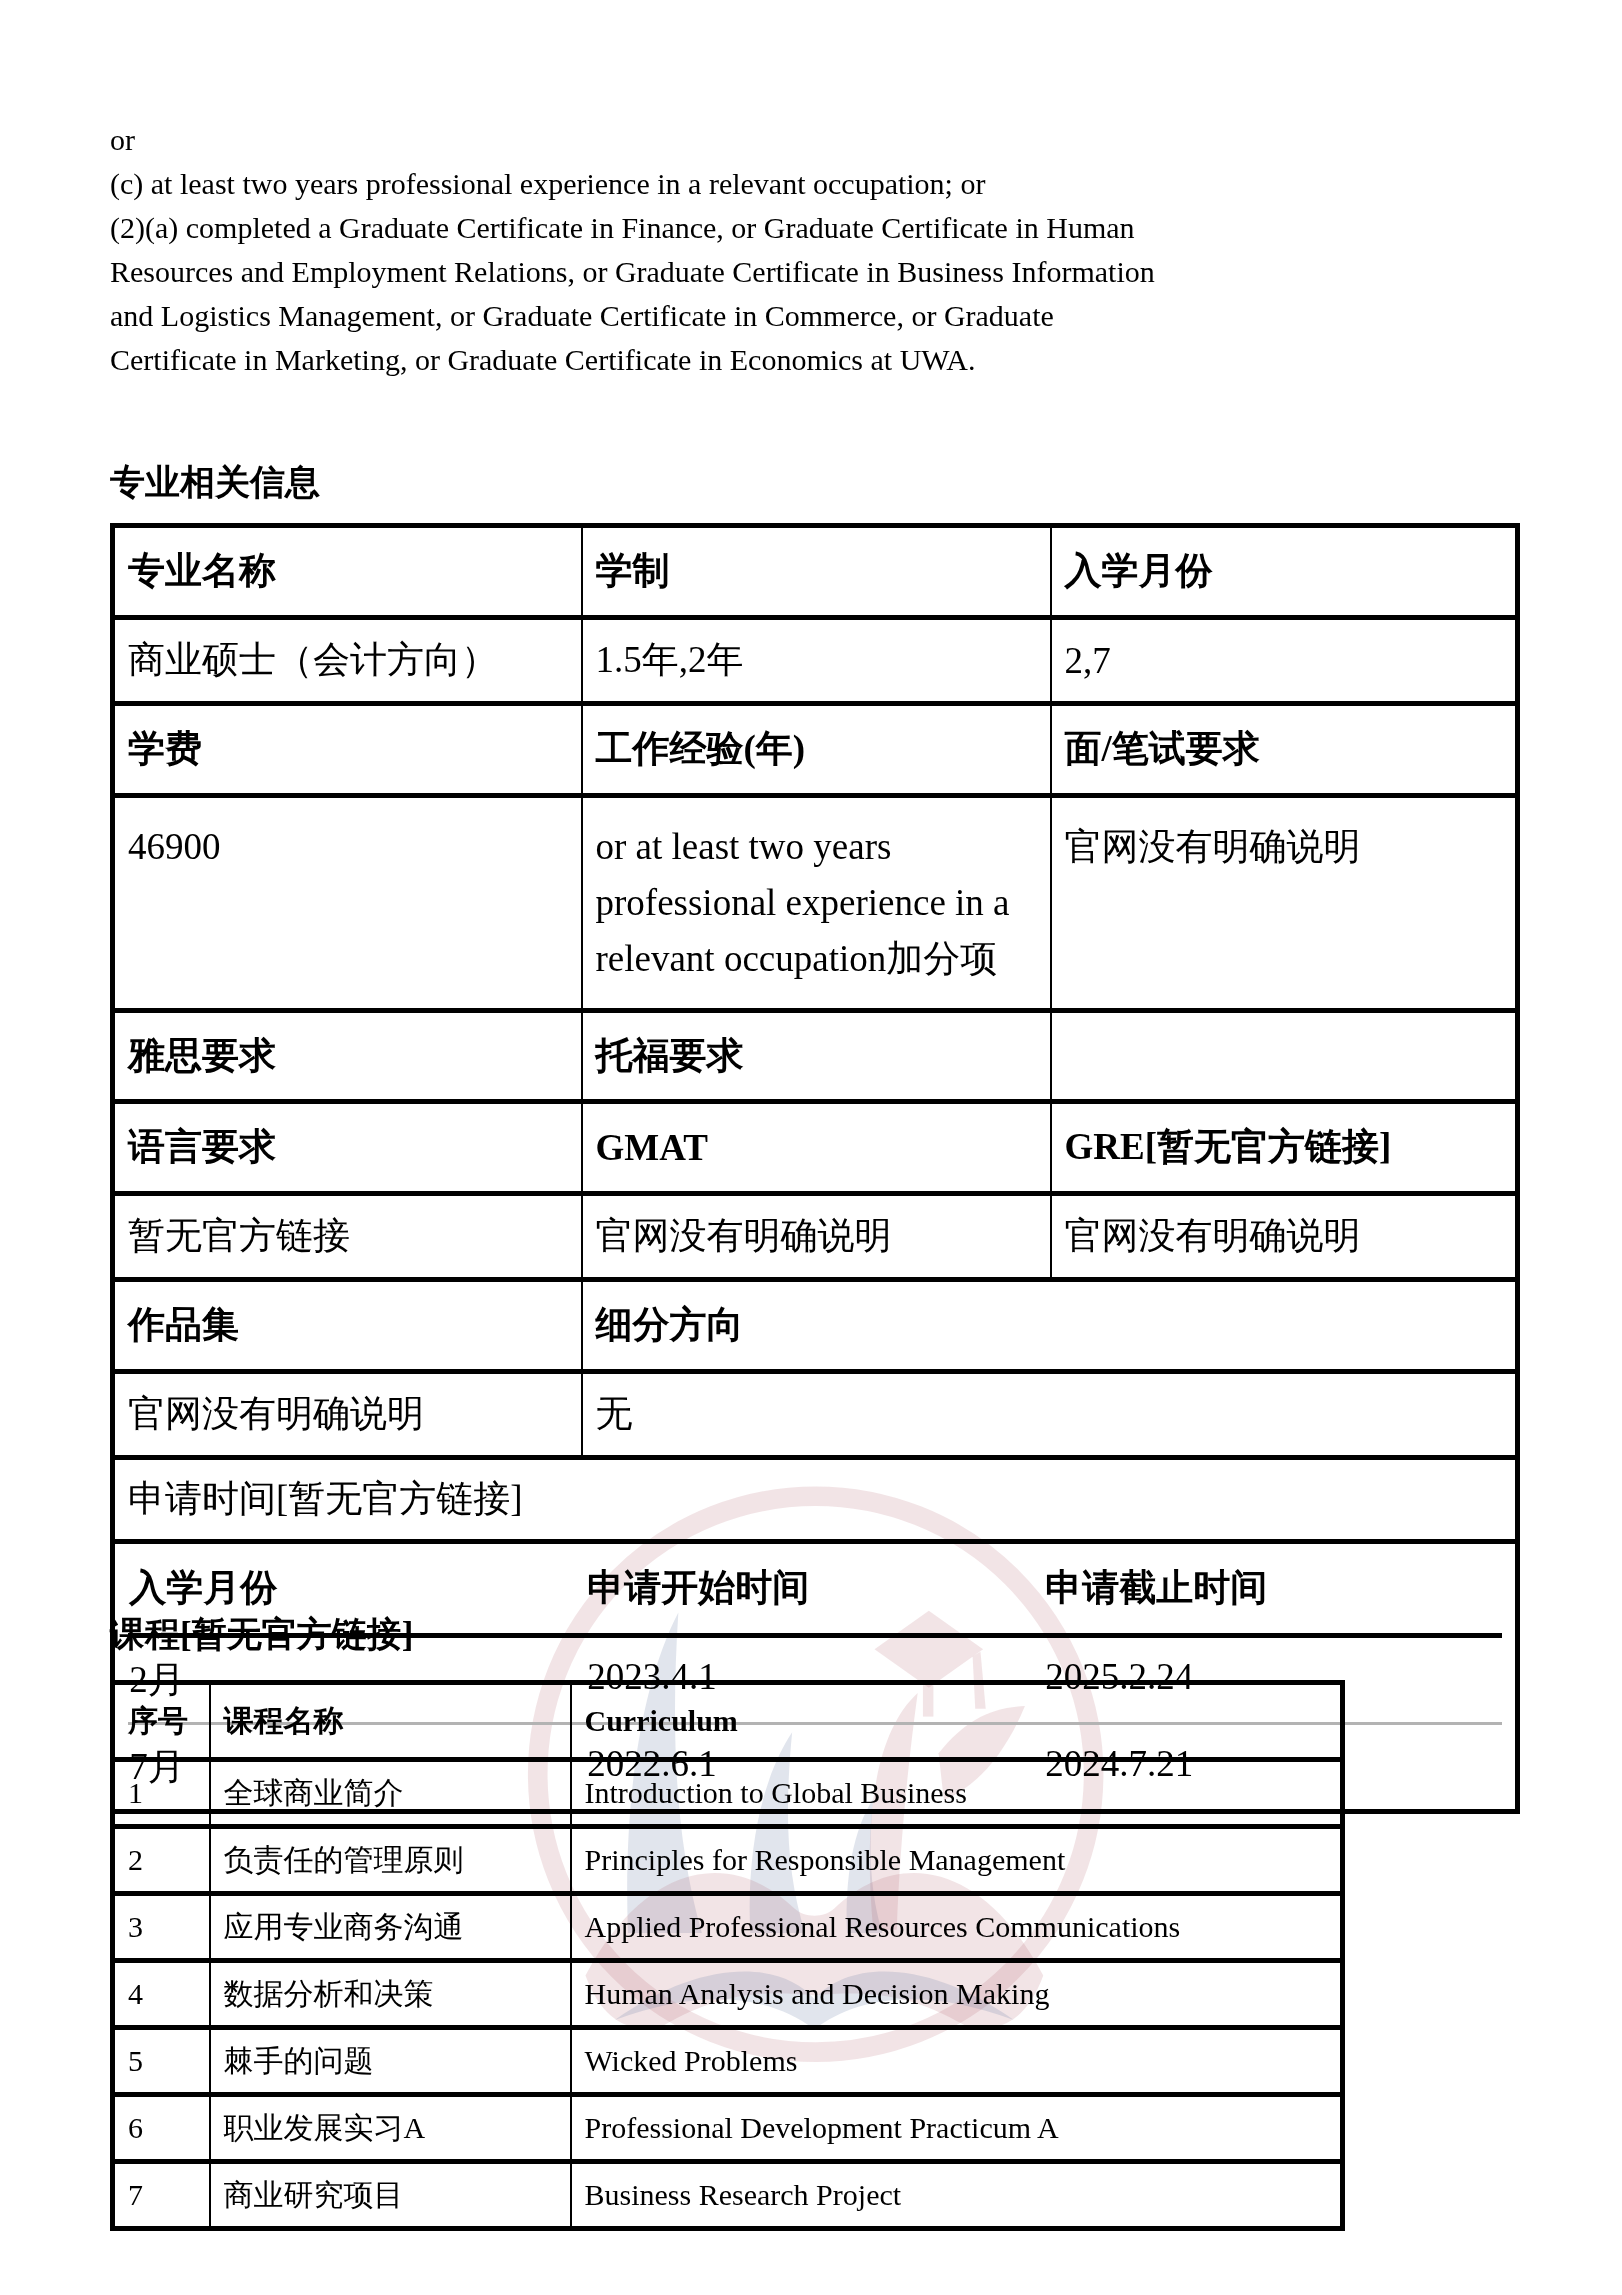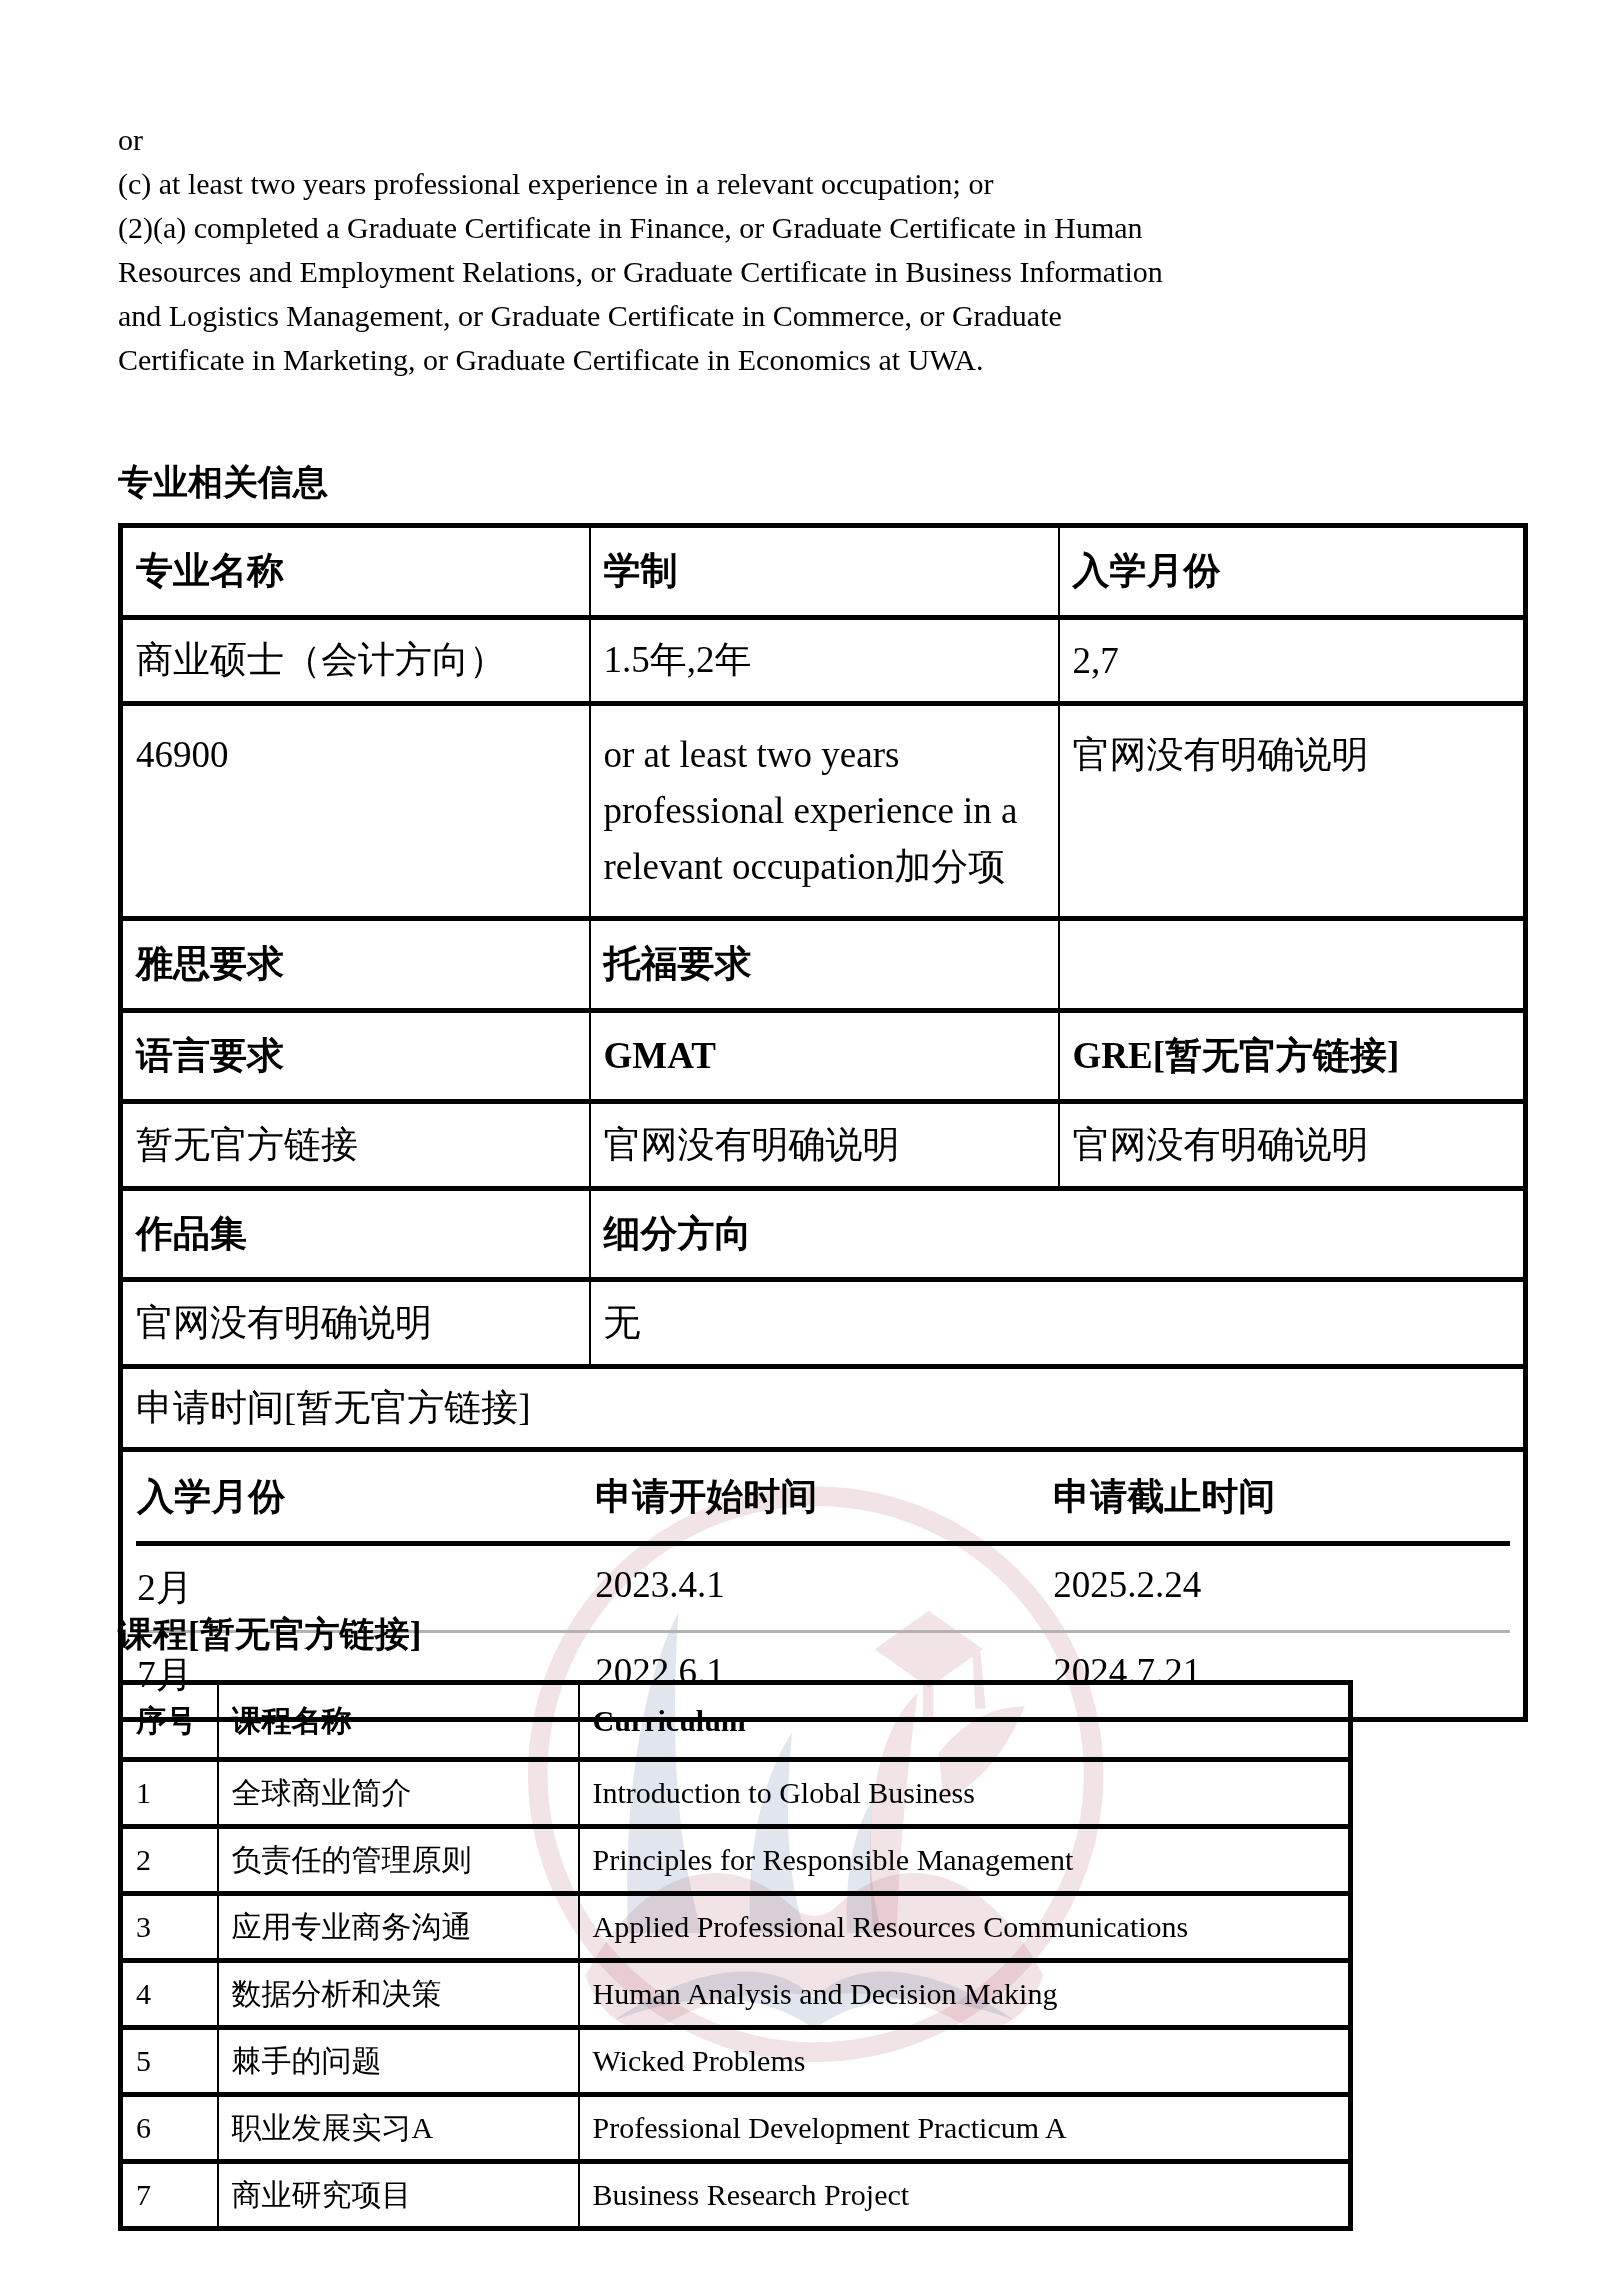--- a/index.html
+++ b/index.html
@@ -9,21 +9,21 @@
     --watermark-pink:rgba(175,90,100,0.16);
     --watermark-blue:rgba(105,125,165,0.20);
   }
   html,body{margin:0;padding:0;}
   body{
     width:1623px;height:2295px;position:relative;overflow:hidden;
     background:var(--page-bg);color:#000;
     font-family:"Liberation Serif","DejaVu Serif",serif;
   }
   .watermark{position:absolute;left:507px;top:1472px;width:618px;height:618px;z-index:0;}
-  .content{position:absolute;left:8px;top:0;width:1508px;height:2295px;z-index:1;}
+  .content{position:absolute;left:0;top:0;width:1508px;height:2295px;z-index:1;}
 
   .intro{position:absolute;left:110px;top:118px;width:1322px;font-size:30px;line-height:44px;}
   .intro div{white-space:nowrap;}
 
   .sec-title{position:absolute;left:110px;font-size:35px;font-weight:700;
     font-family:"Liberation Serif","DejaVu Serif",serif;}
   #title1{top:459px;text-align:right;}
   #title2{top:1611px;}
 
   table{border-collapse:collapse;table-layout:fixed;background:transparent;}
@@ -91,20 +91,25 @@
         <tr class="hd">
       <td>专业名称</td>
       <td>学制</td>
       <td>入学月份</td>
     </tr>
     <tr>
       <td>商业硕士（会计方向）</td>
       <td>1.5年,2年</td>
       <td>2,7</td>
     </tr>
+    <tr class="hd">
+      <td>学费</td>
+      <td>工作经验(年)</td>
+      <td>面/笔试要求</td>
+    </tr>
     <tr class="tall">
       <td>46900</td>
       <td>or at least two years professional experience in a relevant occupation加分项</td>
       <td>官网没有明确说明</td>
     </tr>
     <tr class="hd">
       <td>雅思要求</td>
       <td>托福要求</td>
       <td></td>
     </tr>

